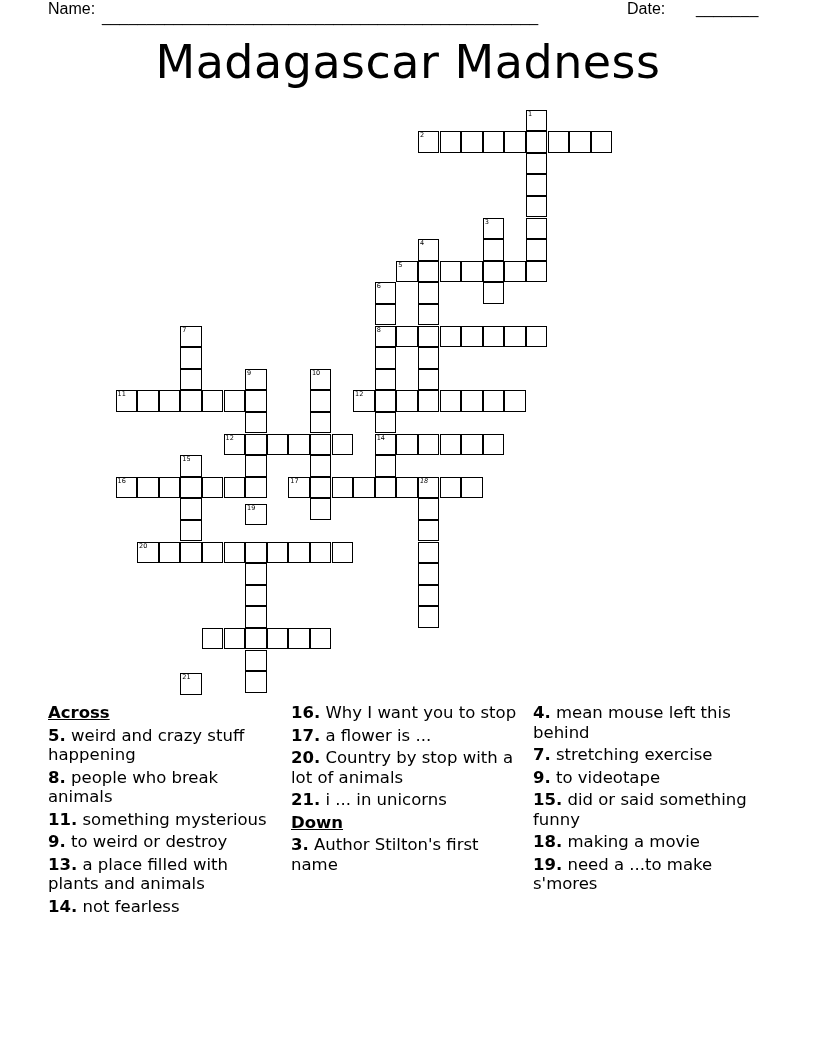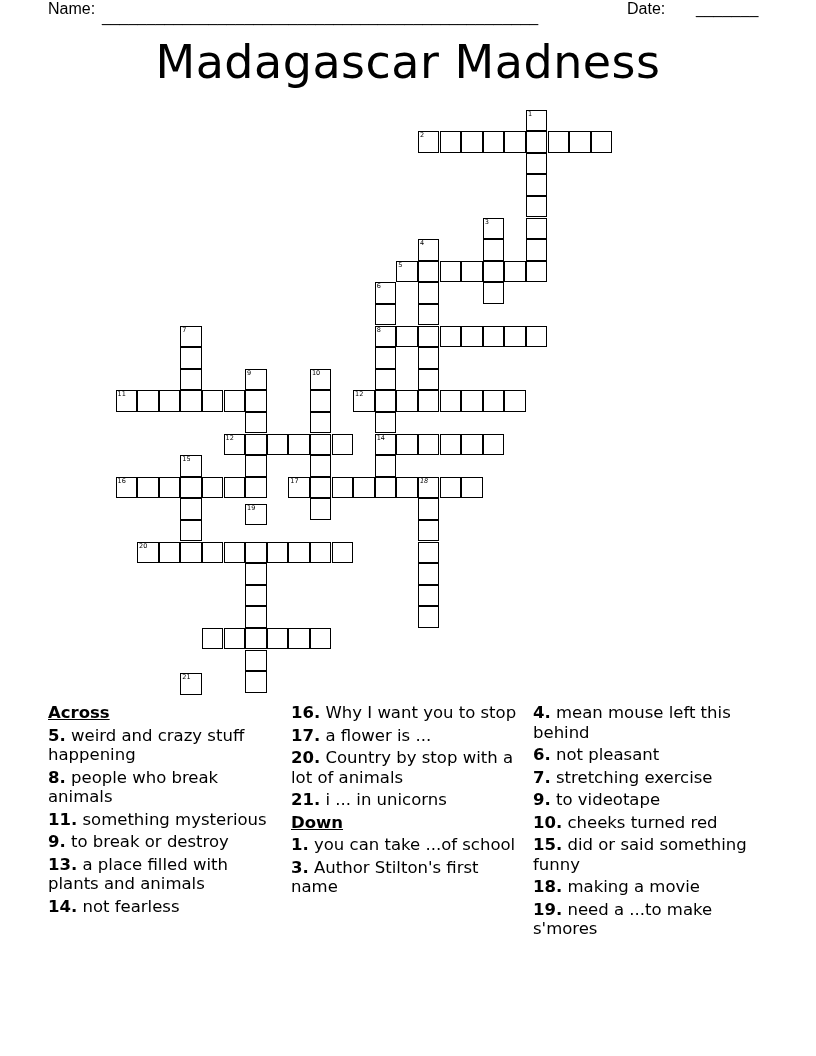--- a/index.html
+++ b/index.html
@@ -206,37 +206,34 @@
     <div class="cell" style="left: 267.2px; top: 628.4px;"></div>
     <div class="cell" style="left: 288.8px; top: 628.4px;"></div>
     <div class="cell" style="left: 310.4px; top: 628.4px;"></div>
   </div>
 
 <div class="clues col1">
   <div class="clue-heading">Across</div>
   <div class="clue"><b>5.</b> <span>weird and crazy stuff happening</span></div>
   <div class="clue"><b>8.</b> <span>people who break animals</span></div>
   <div class="clue"><b>11.</b> <span>something mysterious</span></div>
-  <div class="clue"><b>9.</b> <span>to break or destroy</span></div>
+  <div class="clue"><b>9.</b> <span>to weird or destroy</span></div>
   <div class="clue"><b>13.</b> <span>a place filled with plants and animals</span></div>
   <div class="clue"><b>14.</b> <span>not fearless</span></div>
 </div>
 
 <div class="clues col2">
   <div class="clue"><b>16.</b> <span>Why I want you to stop</span></div>
   <div class="clue"><b>17.</b> <span>a flower is ...</span></div>
   <div class="clue"><b>20.</b> <span>Country by stop with a lot of animals</span></div>
   <div class="clue"><b>21.</b> <span>i ... in unicorns</span></div>
   <div class="clue-heading">Down</div>
-  <div class="clue"><b>1.</b> <span>you can take ...of school</span></div>
   <div class="clue"><b>3.</b> <span>Author Stilton's first name</span></div>
 </div>
 
 <div class="clues col3">
   <div class="clue"><b>4.</b> <span>mean mouse left this behind</span></div>
-  <div class="clue"><b>6.</b> <span>not pleasant</span></div>
   <div class="clue"><b>7.</b> <span>stretching exercise</span></div>
   <div class="clue"><b>9.</b> <span>to videotape</span></div>
-  <div class="clue"><b>10.</b> <span>cheeks turned red</span></div>
   <div class="clue"><b>15.</b> <span>did or said something funny</span></div>
   <div class="clue"><b>18.</b> <span>making a movie</span></div>
   <div class="clue"><b>19.</b> <span>need a ...to make s'mores</span></div>
 </div>
 
 </body></html>

